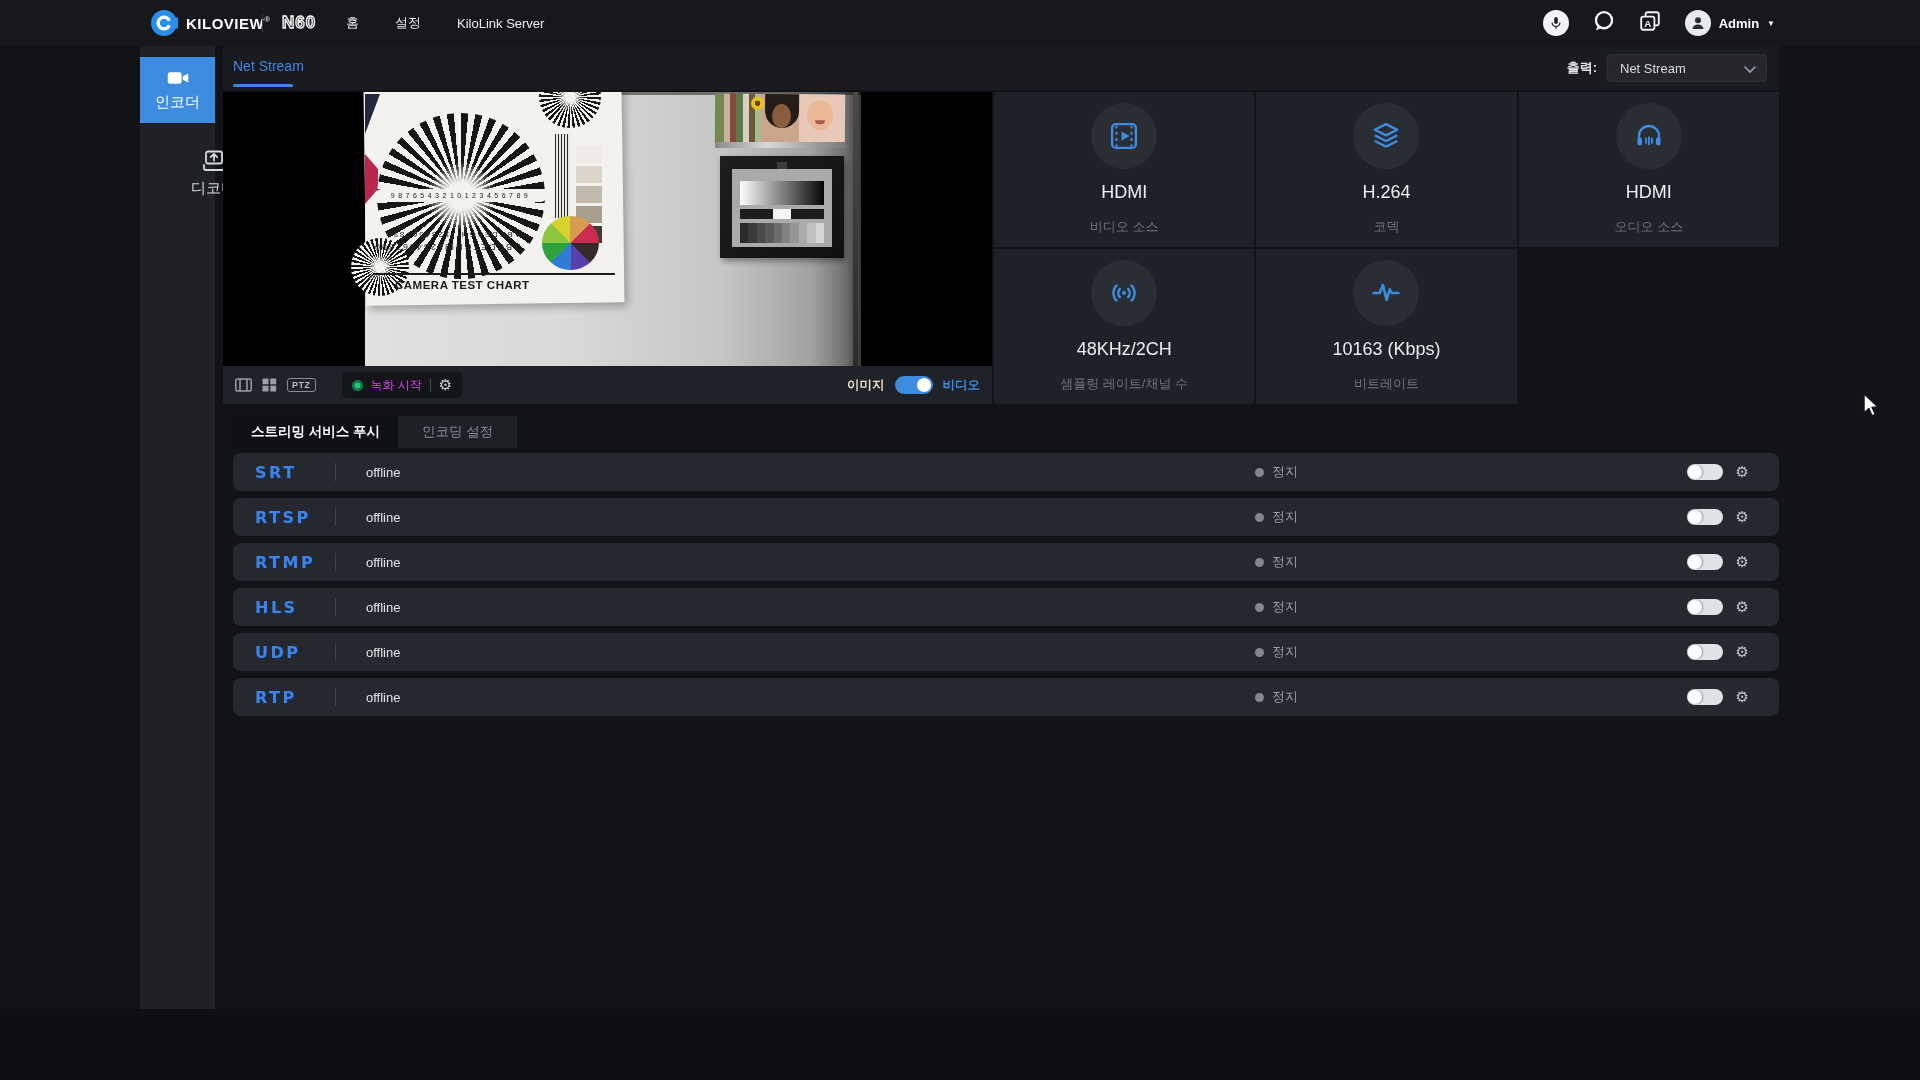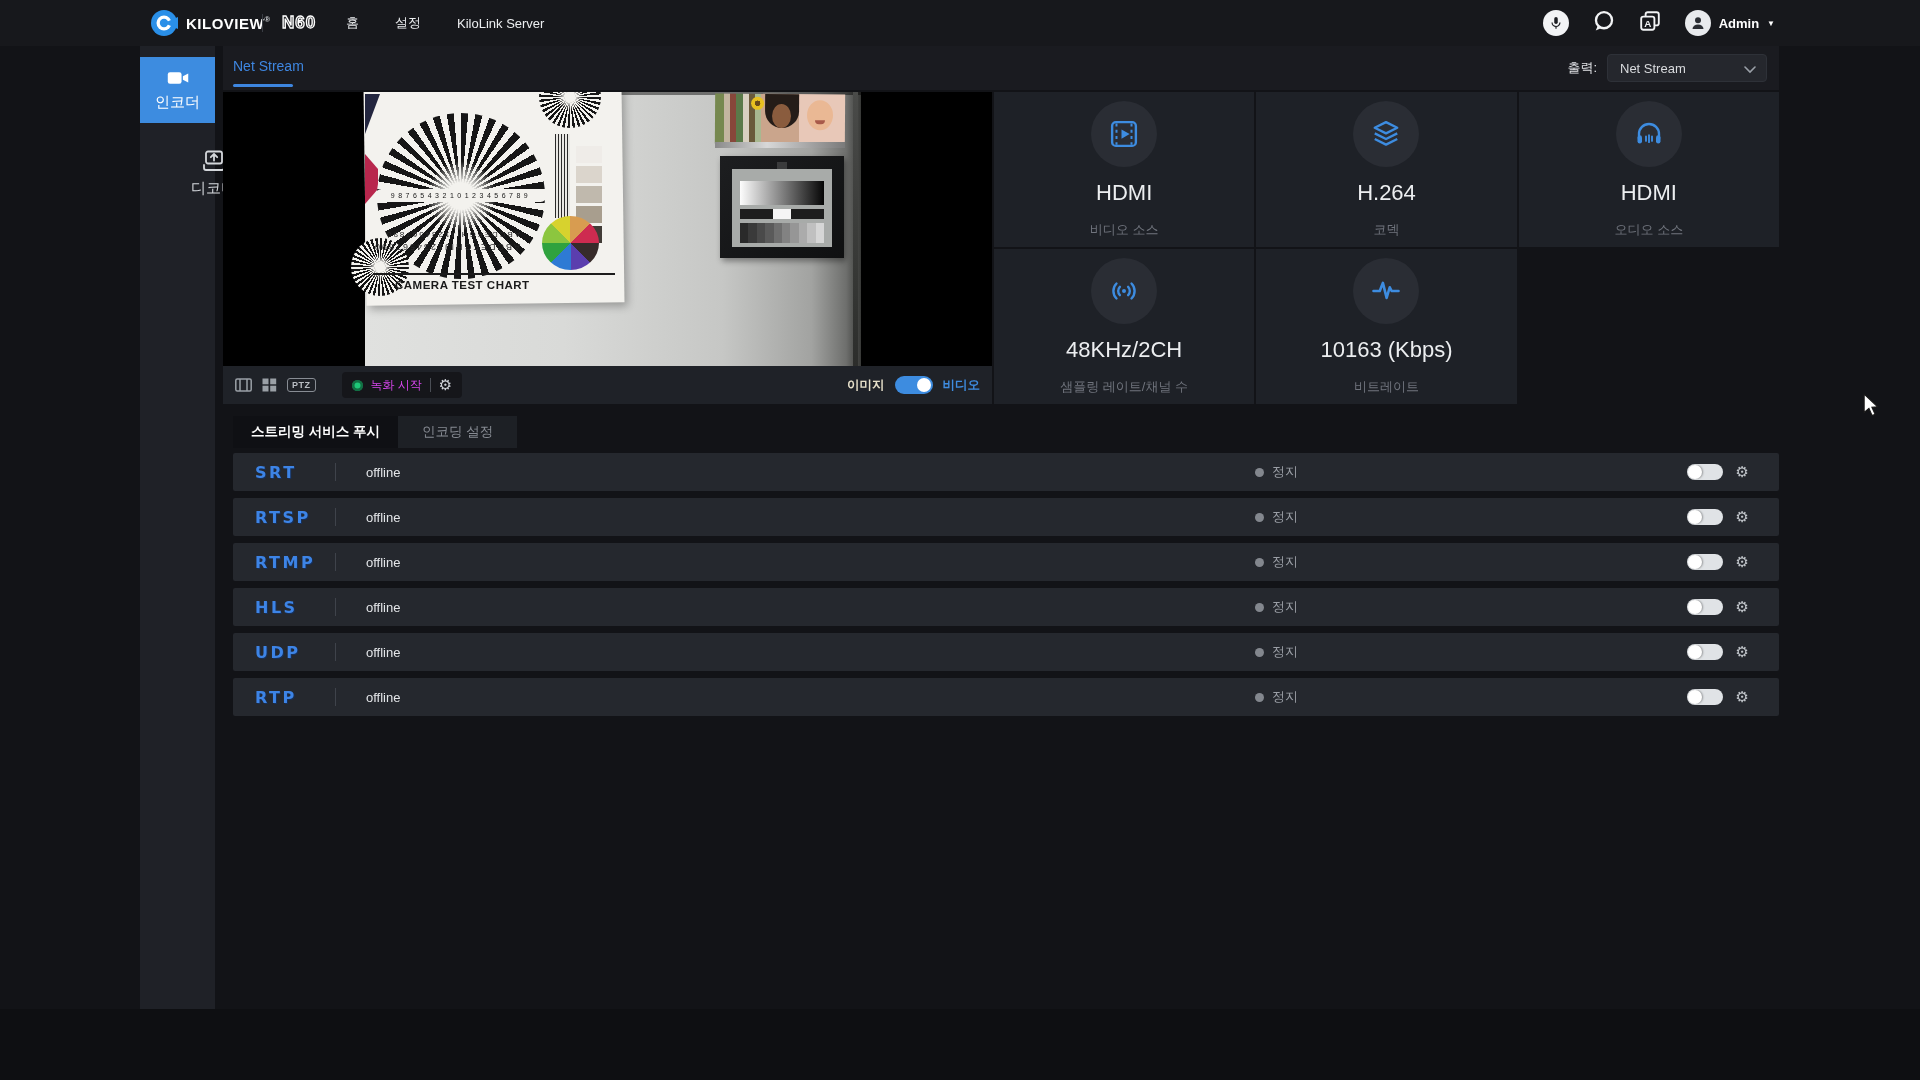--- a/index.html
+++ b/index.html
@@ -32,21 +32,21 @@
   .side-item .lbl { font-size:15px; color:#fff; }
   .side-item.dim { margin-top:16px;margin-left:36px; }
   .side-item.dim .lbl { color:#d3d6db; }
 
   
   .content { position:absolute; left:223px; top:46px; width:1556px; }
   .tabbar { position:relative; width:1556px; height:44px; background:#1a1b20; }
   .net-tab { position:absolute; left:10px; top:12px; font-size:14px; color:#3e86e0; }
   .net-tab-line { position:absolute; left:10px; top:38px; width:60px; height:3px; background:#3e86e0; border-radius:2px; }
   .output-wrap { position:absolute; right:12px; top:8px; display:flex; align-items:center; gap:10px; }
-  .output-label { font-size:13px; font-weight:400; color:#e3e5e8; }
+  .output-label { font-size:13px; font-weight:700; color:#e3e5e8; }
   .output-select { position:relative; width:160px; height:28px; background:#25272d; border:1px solid #2e3138;
                    border-radius:4px; display:flex; align-items:center; padding-left:12px; font-size:13px; color:#d9dbde; }
   .output-select svg { position:absolute; right:10px; top:11px; }
 
   
   .panel { position:relative; margin-top:2px; width:1556px; height:312px; display:flex; }
   .player-col { width:769px; }
   .player { position:relative; width:769px; height:274px; background:#000; overflow:hidden; }
 
   
@@ -117,32 +117,32 @@
   .toggle { position:relative; border-radius:10px; }
   .toggle.on { width:38px; height:18px; background:#3d8ce0; }
   .toggle.on .knob { position:absolute; right:2px; top:2px; width:14px; height:14px; border-radius:50%; background:#fff; }
   .toggle.off { width:36px; height:16px; background:#e0e3e6; }
   .toggle.off .knob { position:absolute; left:1px; top:1px; width:14px; height:14px; border-radius:50%; background:#fff; box-shadow:1px 0 2px rgba(0,0,0,.35); }
 
   
   .cards { flex:1; margin-left:2px; display:grid; grid-template-columns:1fr 1fr 1fr; grid-template-rows:1fr 1fr; gap:2px; background:#121317; }
   .card { background:#1e2127; display:flex; flex-direction:column; align-items:center; justify-content:center; }
   .card-icon { width:66px; height:66px; border-radius:50%; background:#2a2d34; display:flex; align-items:center; justify-content:center; }
-  .card-value { margin-top:13px; font-size:22px; color:#eceef0; }
+  .card-value { margin-top:13px; font-size:18px; color:#eceef0; }
   .card-label { margin-top:15px; font-size:13px; color:#70747d; }
 
   
   .service-tabs { margin:12px 0 0 10px; display:flex; }
   .stab { height:32px; display:flex; align-items:center; padding:0 18px; font-size:13.5px; }
   .stab.active { background:#0f1014; color:#fff; font-weight:700; }
   .stab.idle { background:#1d2025; color:#878b93; padding:0 24px; }
 
   
   .streams { margin:5px 0 0 10px; width:1546px; }
-  .srow { position:relative; height:38px; margin-bottom:7px; background:#25282e; border-radius:2px; display:flex; align-items:center; }
+  .srow { position:relative; height:38px; margin-bottom:7px; background:#25282e; border-radius:8px; display:flex; align-items:center; }
   .proto { width:102px; padding-left:22px; font-size:16px; font-weight:800; letter-spacing:2.5px; color:#3d84e6;
            font-family:"DejaVu Sans", sans-serif; text-shadow:1px 1px 0 rgba(20,50,100,.8); }
   .row-div { width:1px; height:18px; background:#3f434b; }
   .offline { margin-left:30px; font-size:13px; color:#e3e5e8; }
   .state { position:absolute; left:1022px; display:flex; align-items:center; gap:8px; font-size:13px; color:#9b9fa6; }
   .state-dot { width:9px; height:9px; border-radius:50%; background:#83878e; }
   .row-toggle { position:absolute; right:56px; }
   .row-gear { position:absolute; right:30px; font-family:"DejaVu Sans", sans-serif; font-size:15px; color:#c2c6cb; line-height:1; }
 
   .cursor { position:absolute; left:1862px; top:393px; }

